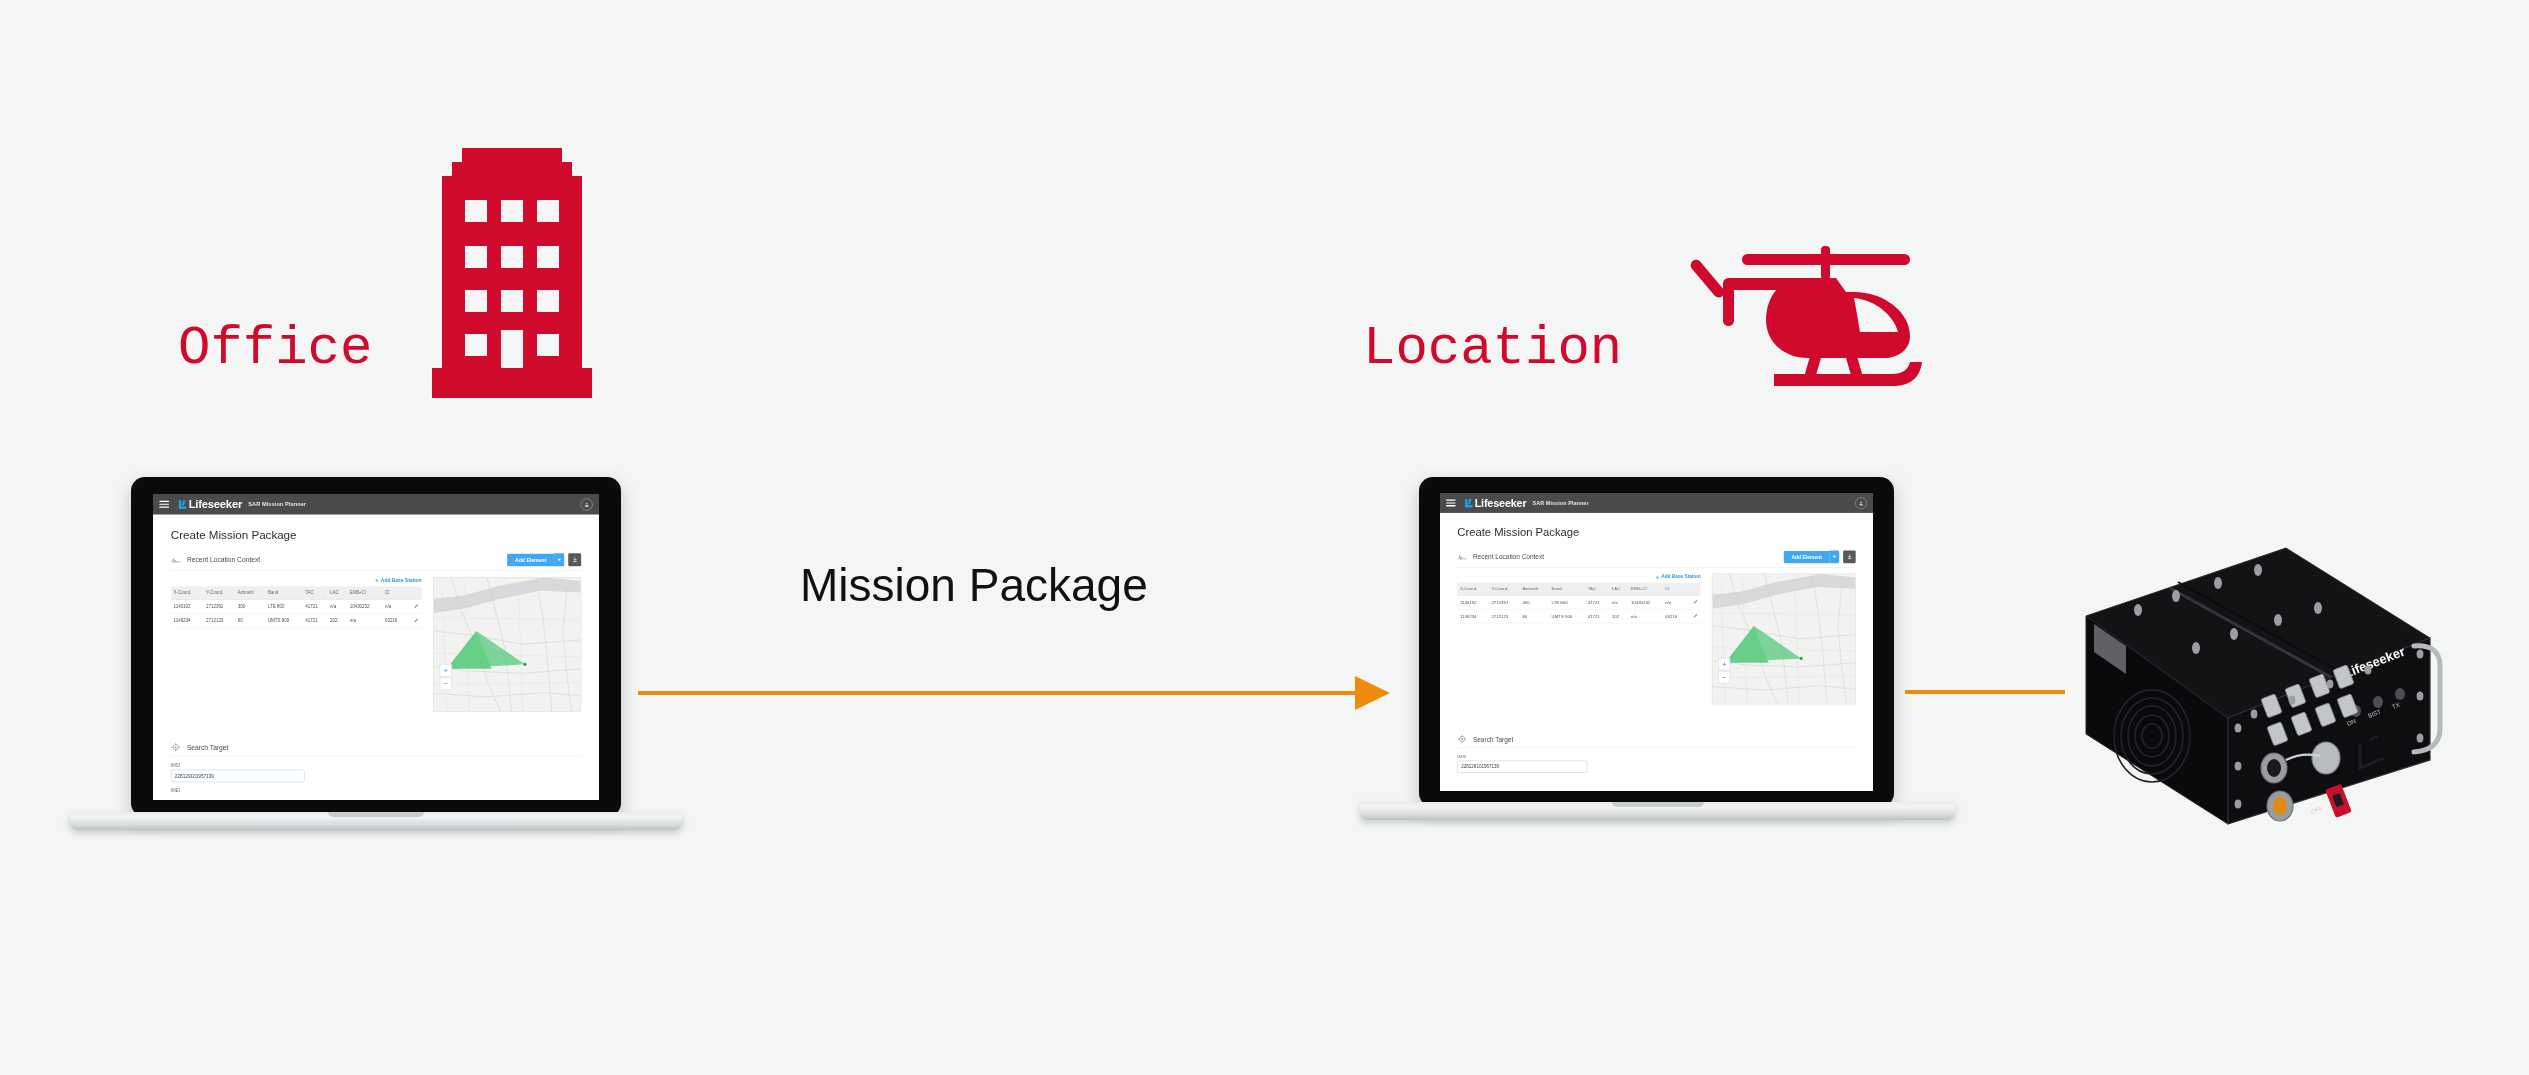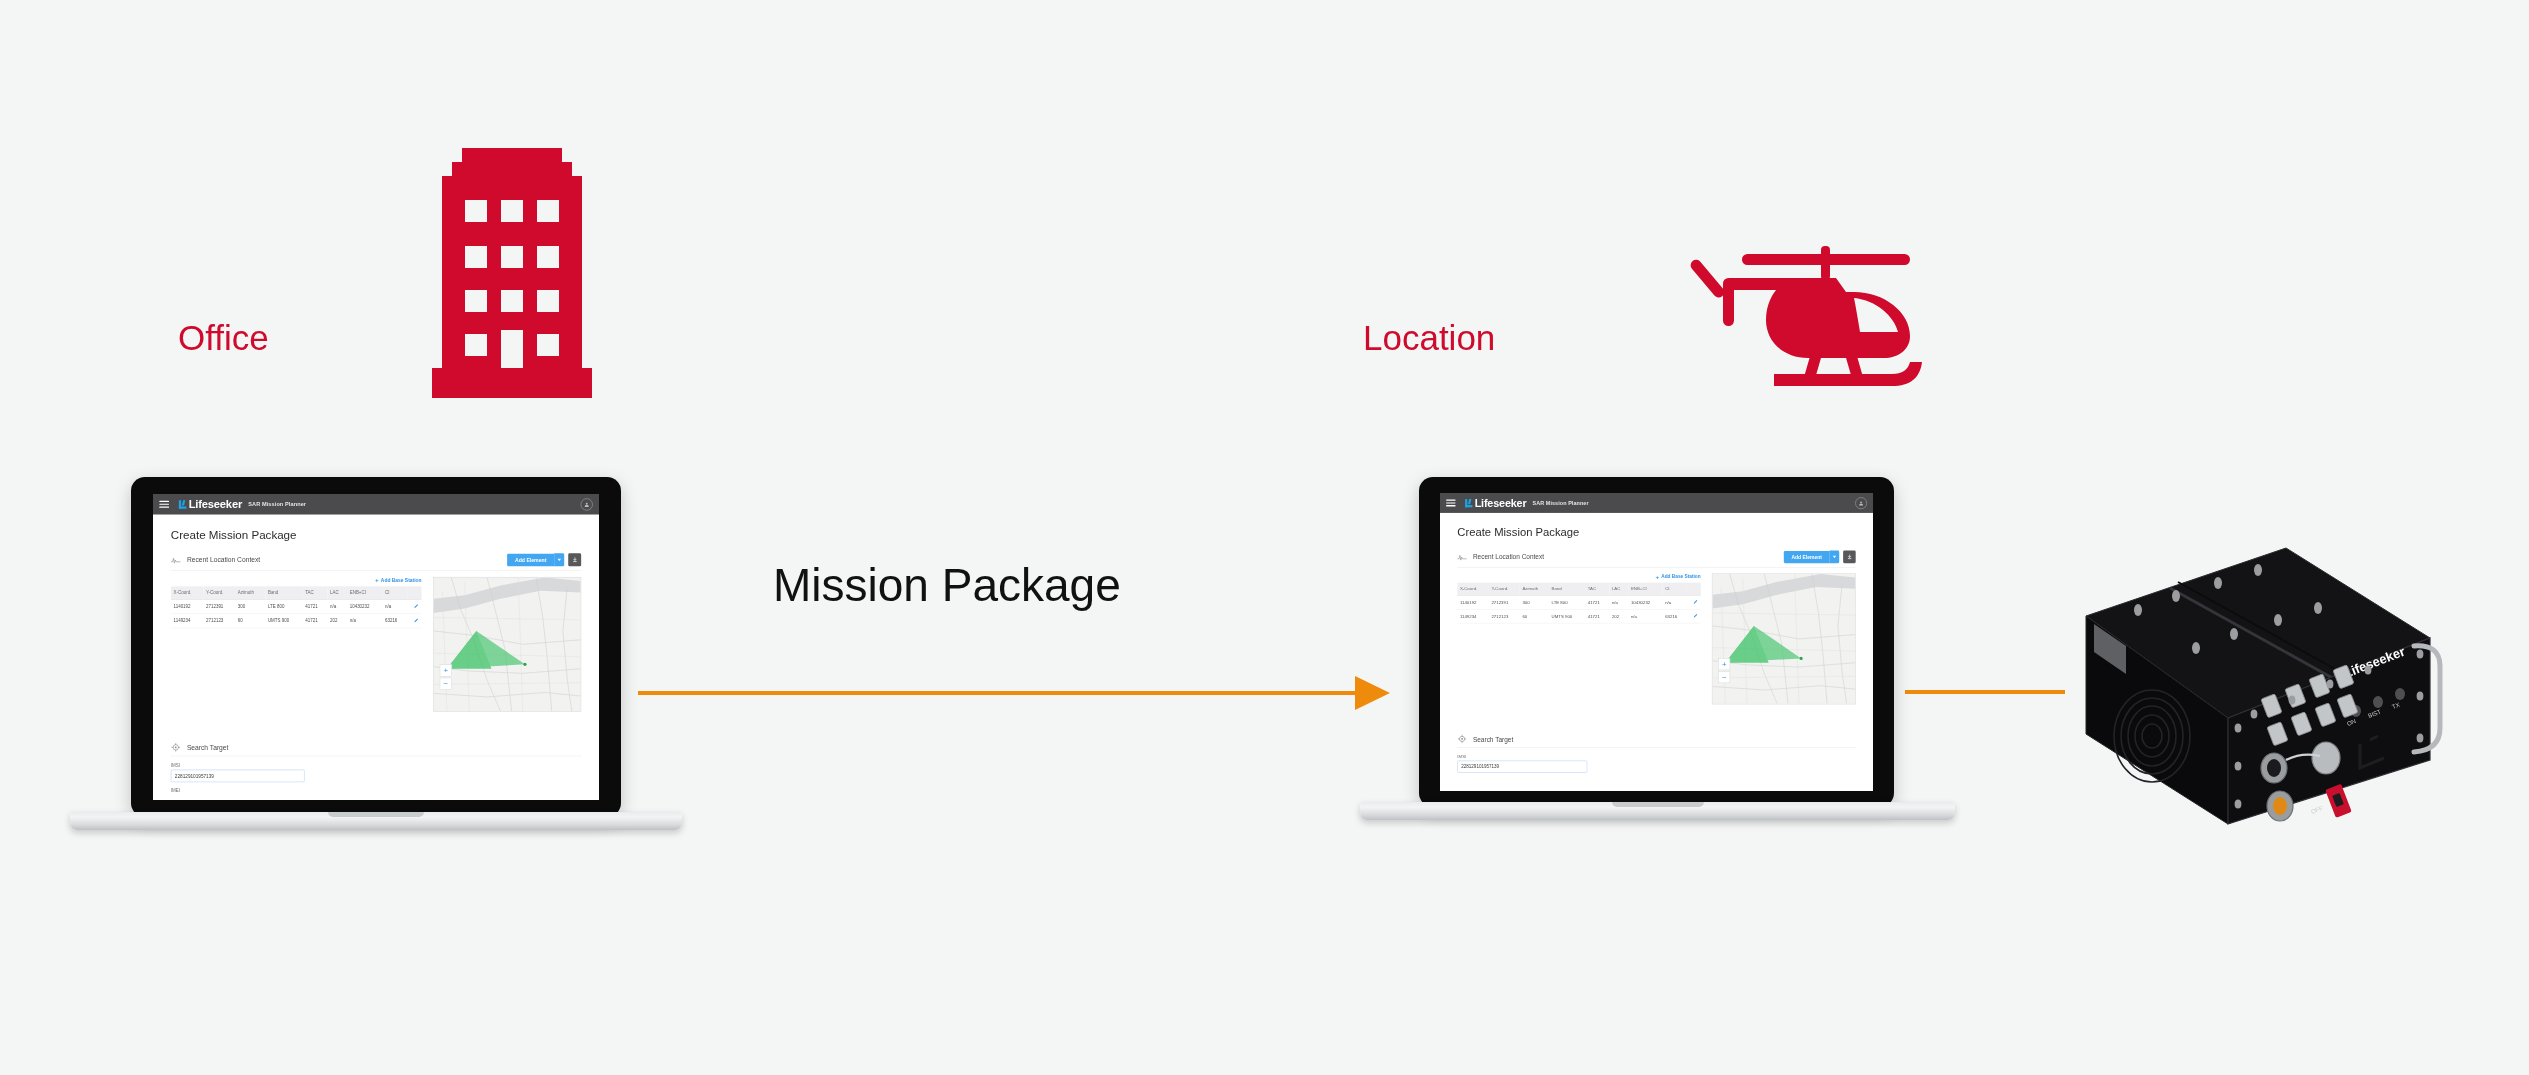--- a/index.html
+++ b/index.html
@@ -15,37 +15,37 @@
     width: 2529px;
     height: 1075px;
     background: #f4f6f5;
     overflow: hidden;
   }
 
   
   .red-label {
     position: absolute;
     color: #cf0a2c;
-    font-size: 35px;
-    font-family: Liberation Sans, sans-serif;
+    font-size: 54px;
+    font-family: Liberation Mono, monospace;
     white-space: nowrap;
     letter-spacing: 0px;
   }
   #office-label { left: 178px; top: 318px; }
   #aircraft-label { left: 1363px; top: 318px; }
 
   
   .icon-wrap { position: absolute; }
   #building-icon { left: 432px; top: 148px; width: 160px; height: 250px; }
   #helicopter-icon { left: 1690px; top: 238px; width: 240px; height: 150px; }
 
   
   #mission-package-label {
     position: absolute;
-    left: 773px;
+    left: 800px;
     top: 558px;
     font-size: 46px;
     color: #111111;
     white-space: nowrap;
   }
   #transport-label {
     position: absolute;
     left: 803px;
     top: 730px;
     font-size: 40px;

